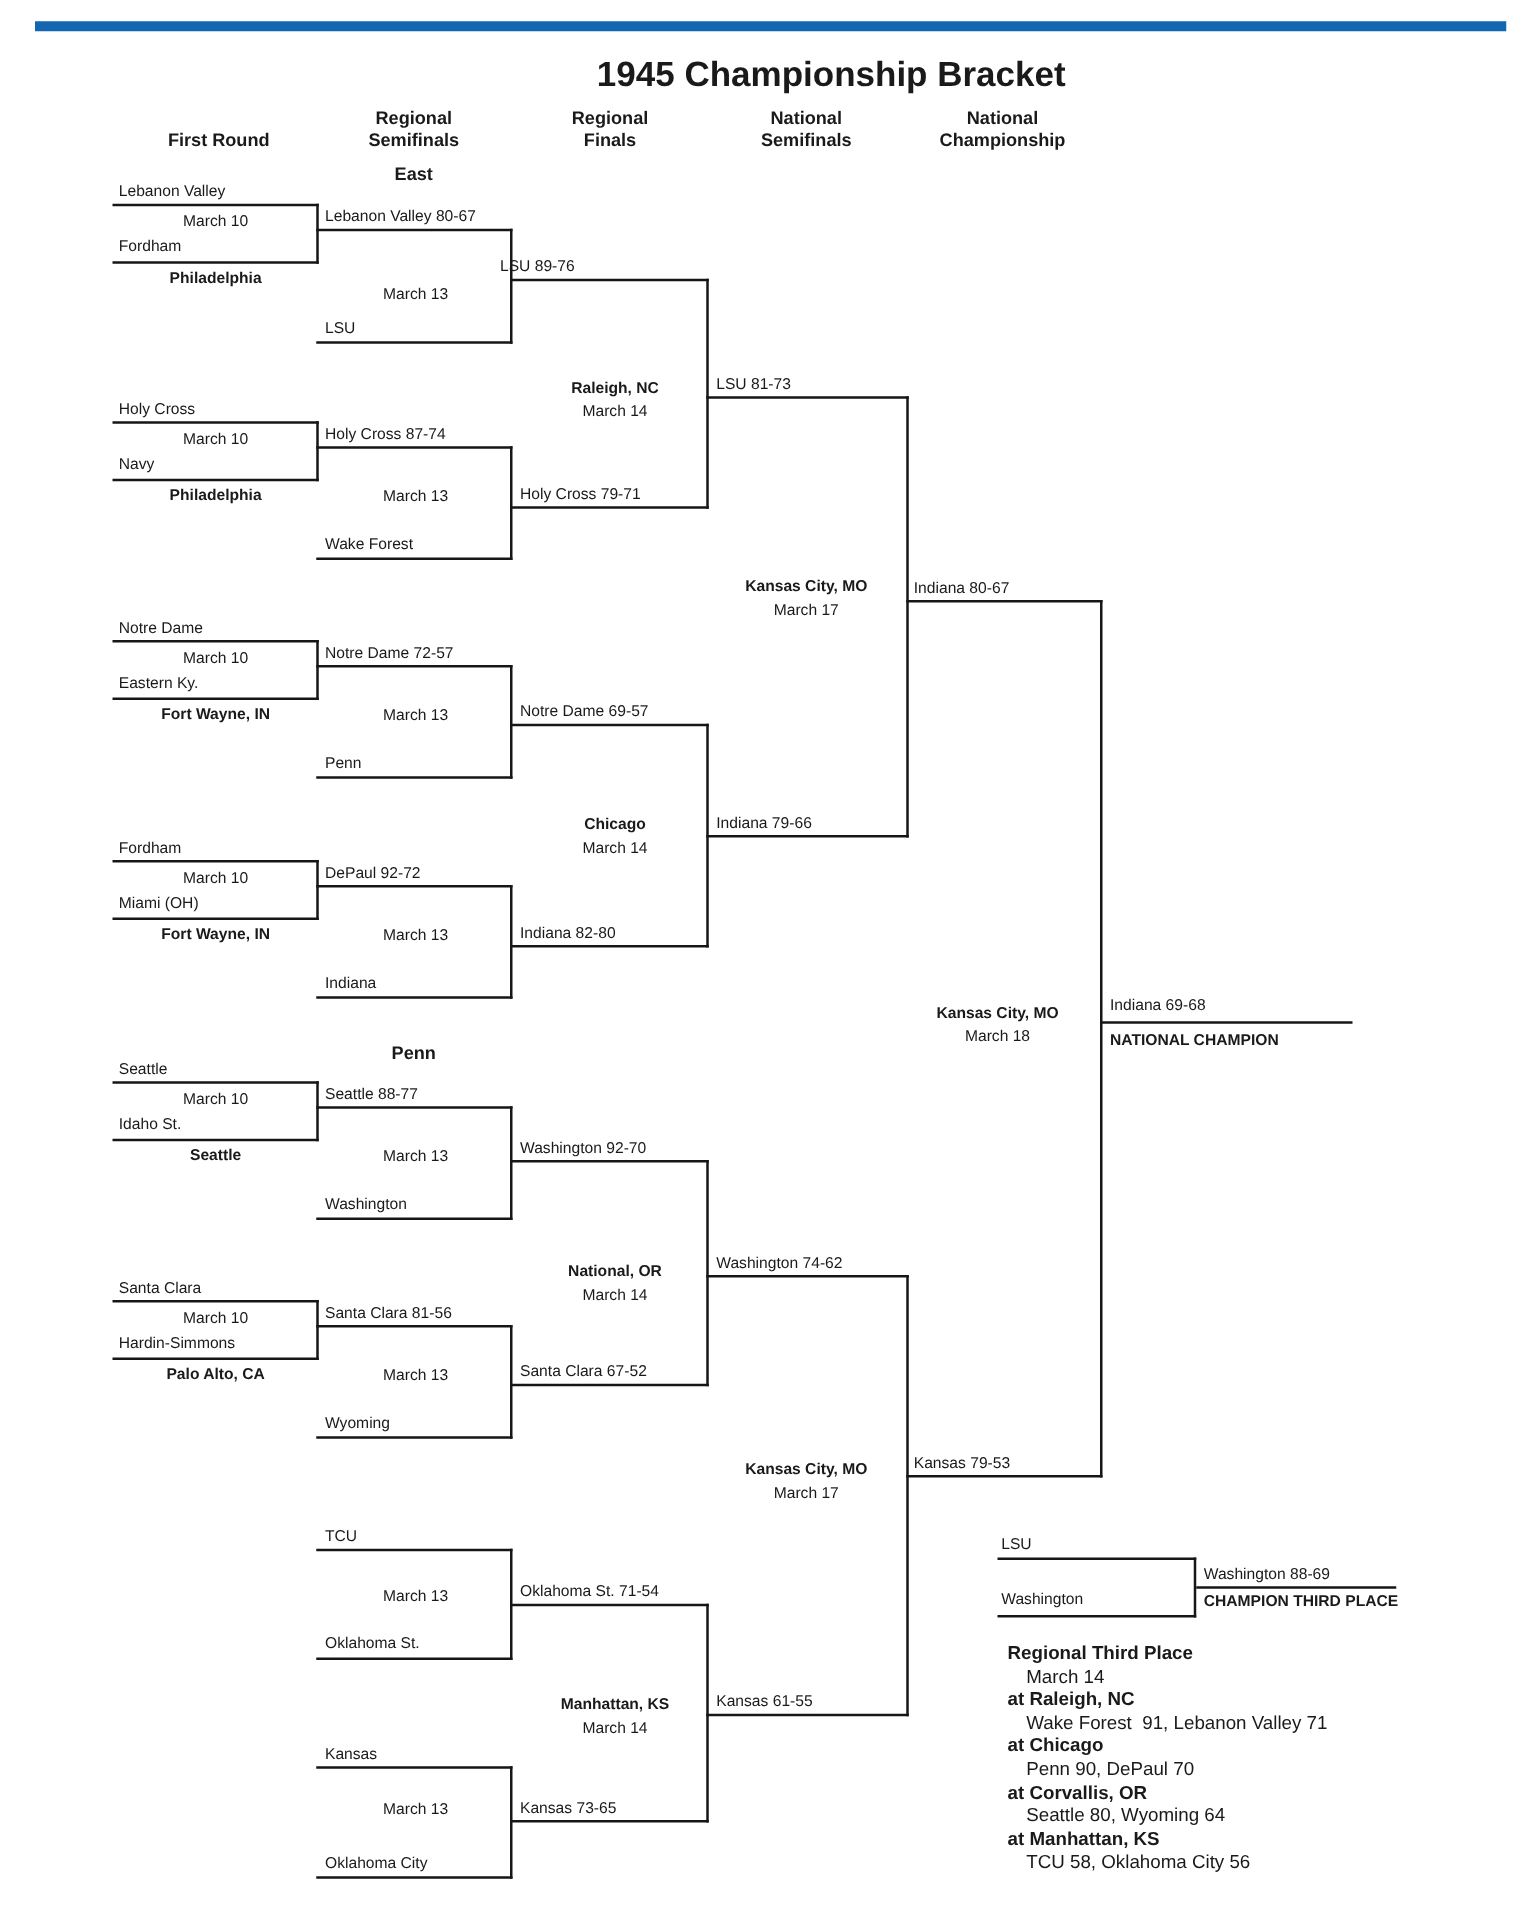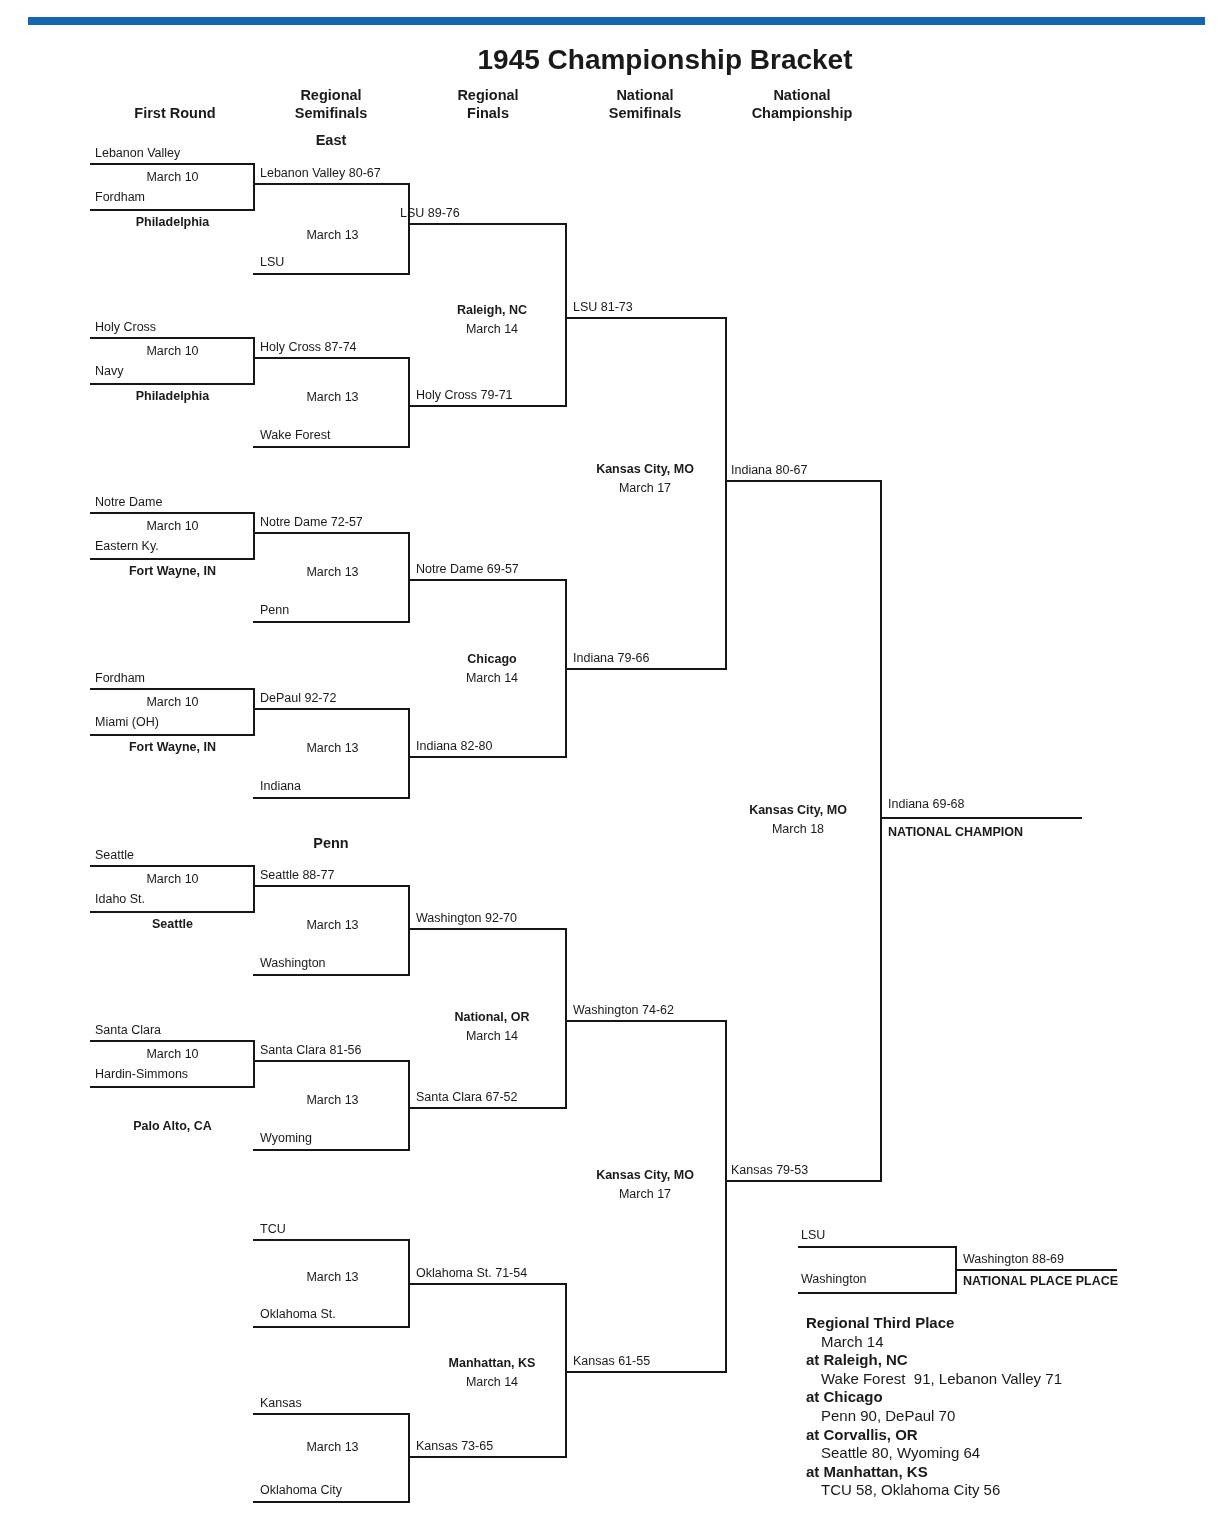--- a/index.html
+++ b/index.html
@@ -122,21 +122,21 @@
   <div class="hl" style="left:90px;top:911px;width:165px"></div>
   <div class="vl" style="left:253px;top:865px;height:48px"></div>
   <div class="t c b" style="left:100px;top:917px;width:145px">Seattle</div>
 
   <div class="t" style="left:95px;top:1023px">Santa Clara</div>
   <div class="hl" style="left:90px;top:1040px;width:165px"></div>
   <div class="t c" style="left:100px;top:1047px;width:145px">March 10</div>
   <div class="t" style="left:95px;top:1067px">Hardin-Simmons</div>
   <div class="hl" style="left:90px;top:1086px;width:165px"></div>
   <div class="vl" style="left:253px;top:1040px;height:48px"></div>
-  <div class="t c b" style="left:100px;top:1119px;width:145px">Palo Alto, CA</div>
+  <div class="t c b" style="left:100px;top:1092px;width:145px">Palo Alto, CA</div>
 
   <div class="t" style="left:260px;top:868px">Seattle 88-77</div>
   <div class="hl" style="left:253px;top:885px;width:157px"></div>
   <div class="t c" style="left:260px;top:918px;width:145px">March 13</div>
   <div class="t" style="left:260px;top:956px">Washington</div>
   <div class="hl" style="left:253px;top:974px;width:157px"></div>
   <div class="vl" style="left:408px;top:885px;height:91px"></div>
   <div class="t" style="left:416px;top:911px">Washington 92-70</div>
   <div class="hl" style="left:408px;top:928px;width:159px"></div>
 
@@ -198,21 +198,21 @@
   <div class="hl" style="left:880px;top:817px;width:202px"></div>
   <div class="t b" style="left:888px;top:825px">NATIONAL CHAMPION</div>
 
   <div class="t" style="left:801px;top:1228px">LSU</div>
   <div class="hl" style="left:798px;top:1246px;width:159px"></div>
   <div class="t" style="left:801px;top:1272px">Washington</div>
   <div class="hl" style="left:798px;top:1292px;width:159px"></div>
   <div class="vl" style="left:955px;top:1246px;height:48px"></div>
   <div class="t" style="left:963px;top:1252px">Washington 88-69</div>
   <div class="hl" style="left:957px;top:1269px;width:160px"></div>
-  <div class="t b" style="left:963px;top:1274px">NATIONAL PLACE PLACE</div>
+  <div class="t b" style="left:963px;top:1274px">CHAMPION THIRD PLACE</div>
 
   <div style="position:absolute;left:806px;top:1314px;width:380px">
     <div class="rtp-row b">Regional Third Place</div>
     <div class="rtp-row rtp-ind">March 14</div>
     <div class="rtp-row b">at Raleigh, NC</div>
     <div class="rtp-row rtp-ind">Wake Forest  91, Lebanon Valley 71</div>
     <div class="rtp-row b">at Chicago</div>
     <div class="rtp-row rtp-ind">Penn 90, DePaul 70</div>
     <div class="rtp-row b">at Corvallis, OR</div>
     <div class="rtp-row rtp-ind">Seattle 80, Wyoming 64</div>

